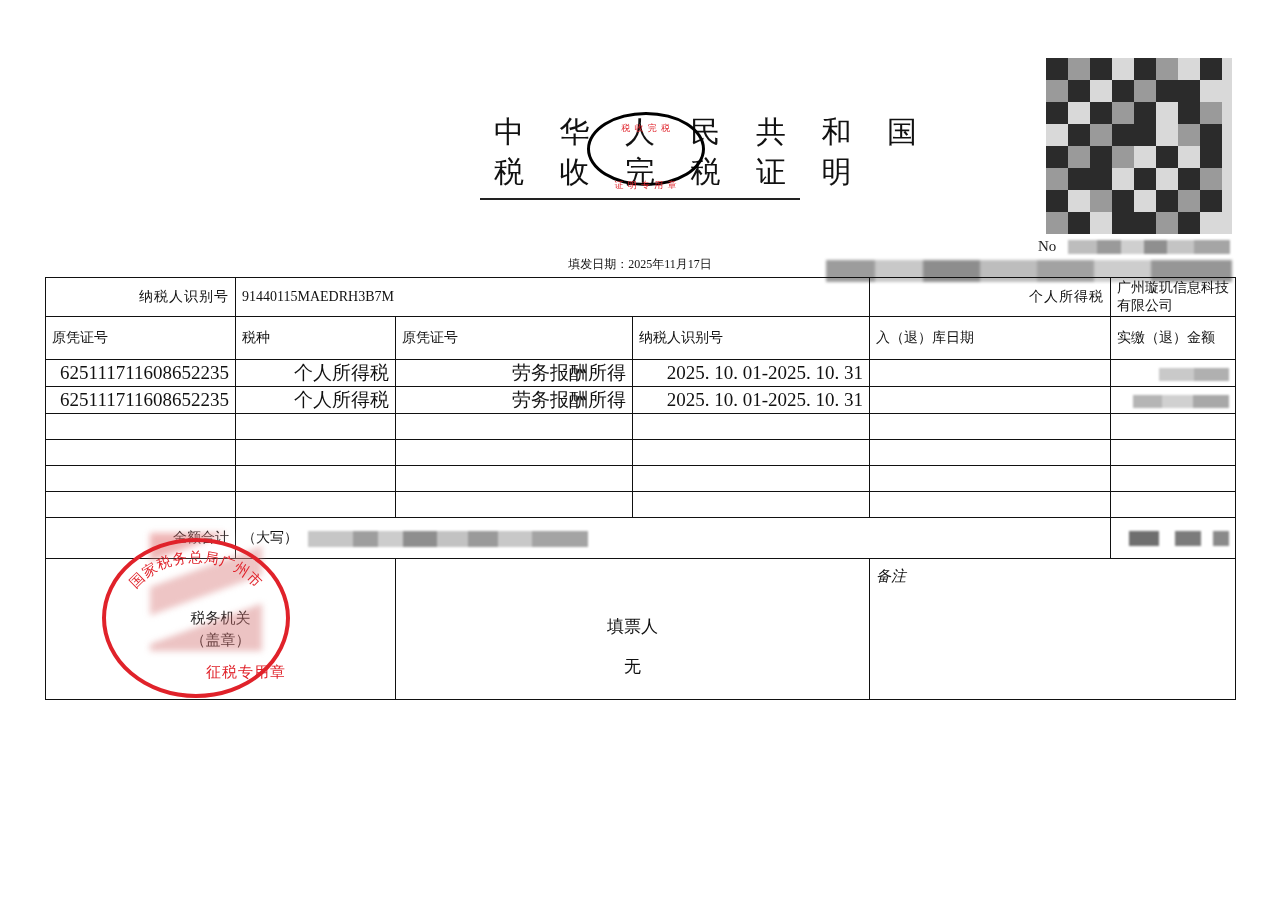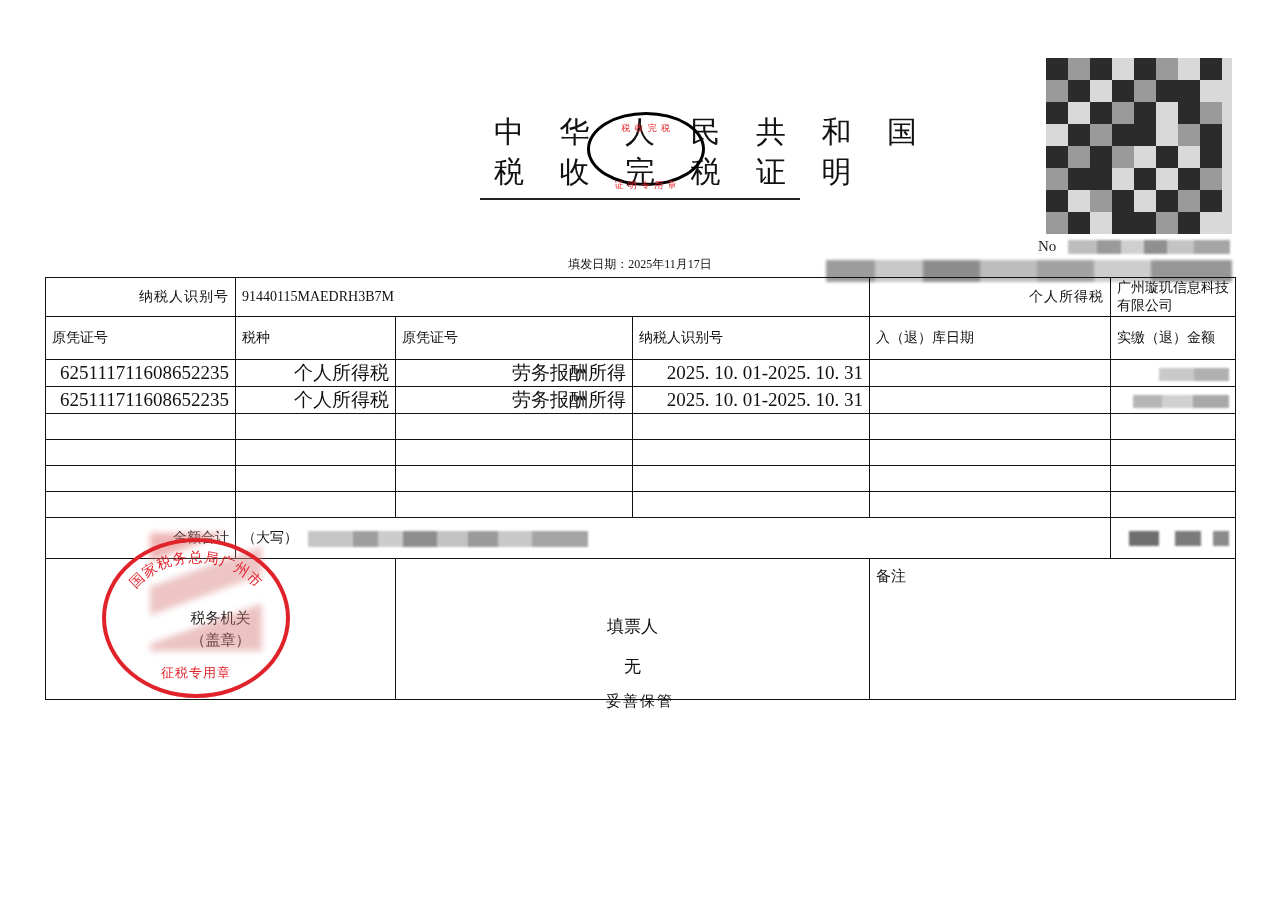--- a/index.html
+++ b/index.html
@@ -193,20 +193,21 @@
   }
   .filler-text {
     margin-top: 48px;
     font-size: 17px;
     line-height: 40px;
   }
   .remark-text {
     margin-top: 8px;
     font-size: 15px;
     text-align: left;
+    font-style: italic;
   }
 
   
   .seal-agency {
     position: absolute;
     left: 102px;
     top: 538px;
     width: 188px;
     height: 160px;
     border: 4px solid #e0222a;
@@ -225,23 +226,23 @@
     fill: #e0222a;
     font-size: 15px;
     font-family: "Liberation Serif", serif;
     letter-spacing: 1px;
   }
   .seal-bottom-text {
     position: absolute;
     left: 0;
     bottom: 12px;
     width: 100%;
-    text-align: center;
+    text-align: right;
     color: #e0222a;
-    font-size: 13px;
+    font-size: 15px;
     letter-spacing: 1px;
   }
   .seal-smudge {
     position: absolute;
     left: 150px;
     top: 533px;
     width: 112px;
     height: 118px;
     background: linear-gradient(160deg, rgba(226,120,120,0.55) 0 18%, rgba(255,255,255,0.1) 18% 34%, rgba(221,140,140,0.5) 34% 52%, rgba(255,255,255,0.08) 52% 70%, rgba(214,122,122,0.45) 70% 100%);
     filter: blur(3px);
@@ -450,15 +451,14 @@
           <path id="arcpath" d="M 18,104 A 78,68 0 1 1 170,104" fill="none"></path>
         </defs>
         <text>
           <textPath href="#arcpath" startOffset="50%" text-anchor="middle">国家税务总局广州市</textPath>
         </text>
       </svg>
     </div>
     <div class="seal-bottom-text">征税专用章</div>
   </div>
 
-  <div class="footer-note">妥善保管</div>
 
 </div>
 
 </body></html>

